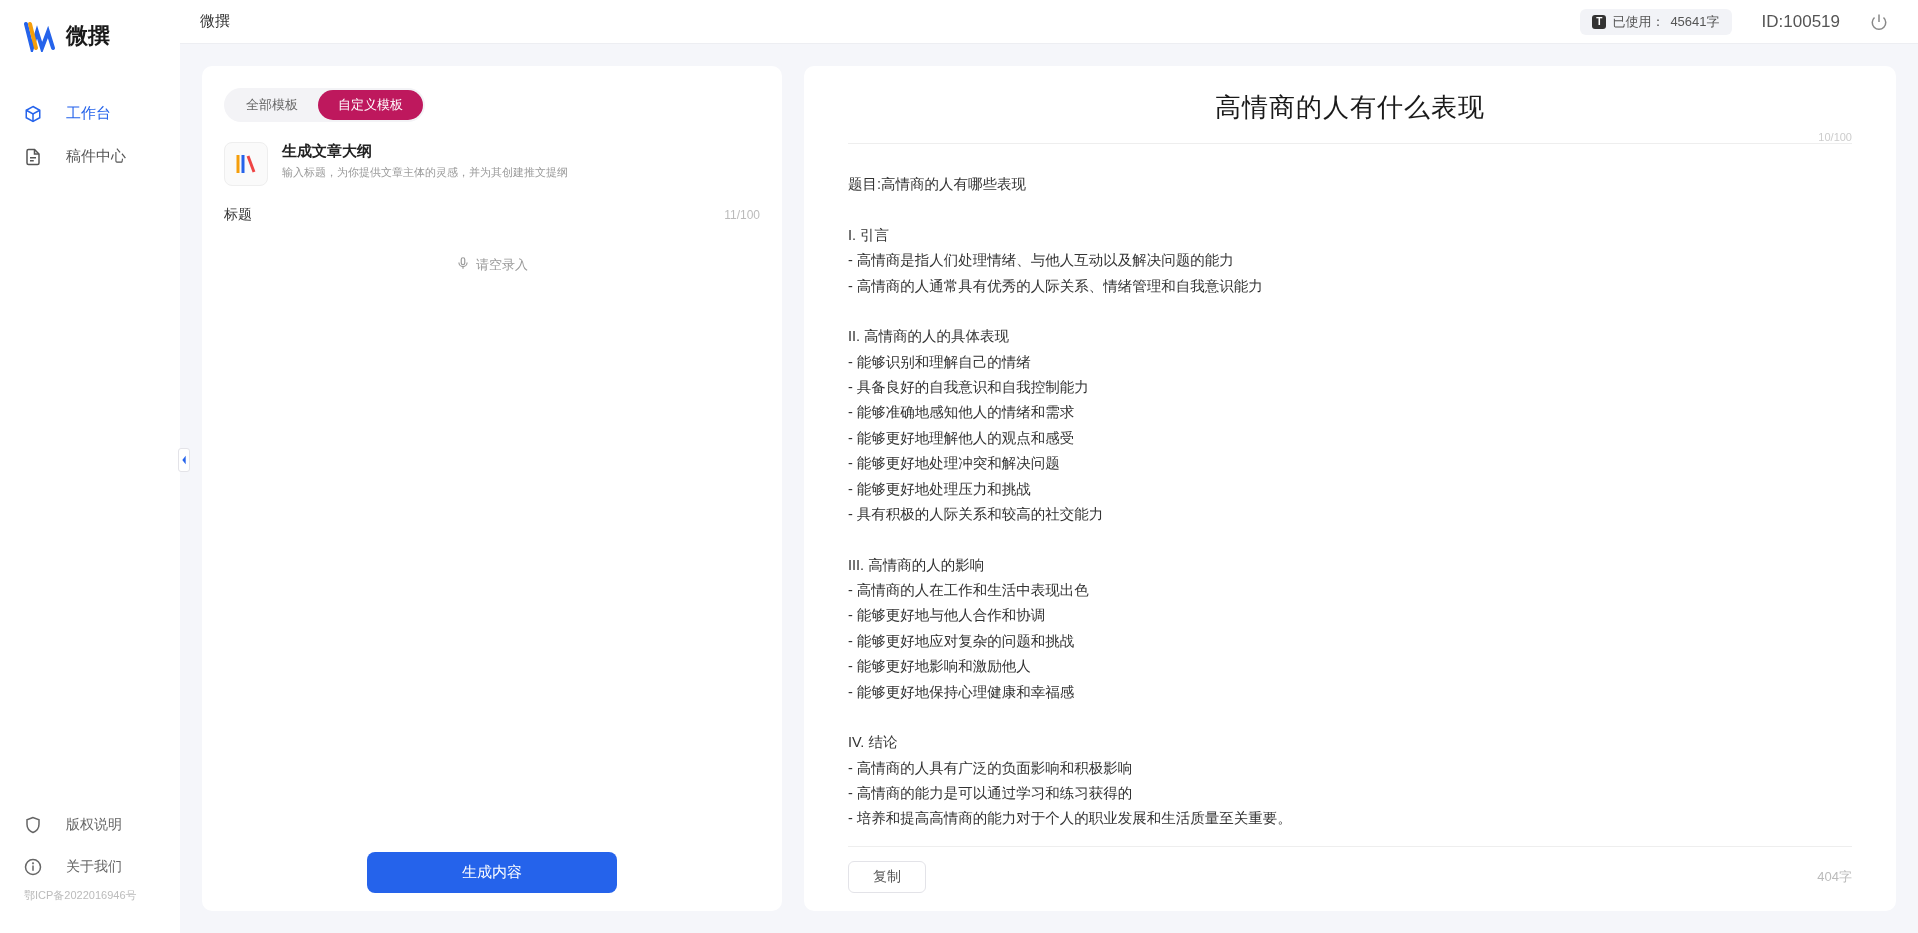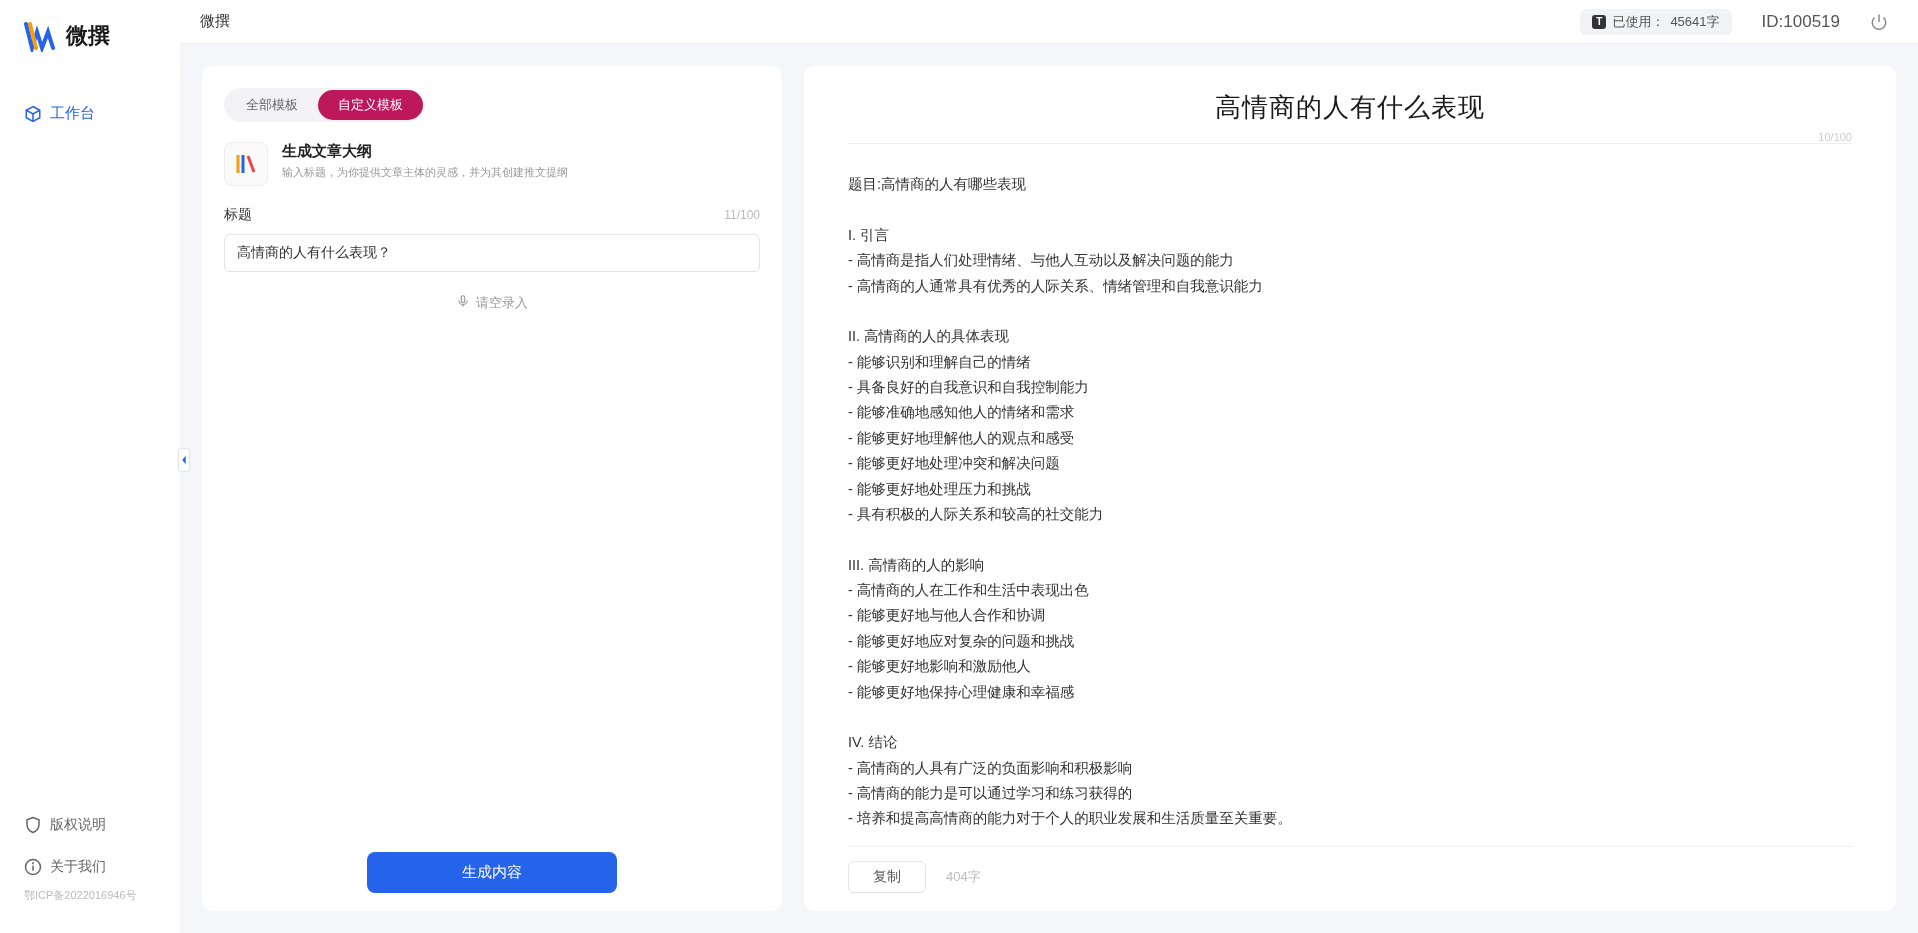--- a/index.html
+++ b/index.html
@@ -6,21 +6,21 @@
 body { font-family: -apple-system, BlinkMacSystemFont, "Segoe UI", "PingFang SC", "Microsoft YaHei", sans-serif; background: #f5f6fa; color: #333; width: 1918px; height: 933px; overflow: hidden; }
 
 .app { display: flex; height: 100%; }
 
 
 .sidebar { width: 180px; background: #fff; display: flex; flex-direction: column; padding: 20px 0; position: relative; }
 .logo { display: flex; align-items: center; padding: 0 24px 40px; gap: 10px; }
 .logo-icon { width: 32px; height: 32px; }
 .logo-text { font-size: 22px; font-weight: 600; color: #1a1a1a; }
 .nav { flex: 1; }
-.nav-item { display: flex; align-items: center; gap: 8px; padding: 12px 24px; cursor: pointer; color: #555; font-size: 15px; }
+.nav-item { display: flex; align-items: center; gap: 24px; padding: 12px 24px; cursor: pointer; color: #555; font-size: 15px; }
 .nav-item.active { color: #2563eb; }
 .nav-item svg { width: 18px; height: 18px; flex-shrink: 0; }
 .sidebar-bottom { padding-bottom: 10px; }
 .sidebar-bottom .nav-item { font-size: 14px; color: #666; }
 .icp { font-size: 11px; color: #bbb; padding: 0 24px; }
 
 .collapse-handle { position: absolute; right: -10px; top: 48%; width: 12px; height: 24px; background: #fff; border: 1px solid #e3e3e8; border-radius: 3px; display: flex; align-items: center; justify-content: center; cursor: pointer; }
 .collapse-handle svg { width: 8px; height: 10px; fill: #2563eb; }
 
 
@@ -67,21 +67,21 @@
 
 .generate-btn { width: 250px; margin: 0 auto; padding: 11px 0; background: #2563eb; color: #fff; border: none; border-radius: 8px; font-size: 15px; cursor: pointer; text-align: center; }
 
 
 .output-title-row { position: relative; margin-bottom: 8px; border-bottom: 1px solid #eee; padding-bottom: 18px; }
 .output-title { font-size: 26px; font-weight: 500; text-align: center; letter-spacing: 1px; color: #1a1a1a; }
 .output-counter { position: absolute; right: 0; bottom: 0; font-size: 11px; color: #ccc; }
 
 .output-body { flex: 1; padding-top: 20px; font-size: 14.5px; line-height: 1.75; color: #333; white-space: pre-line; overflow-y: auto; }
 
-.output-footer { display: flex; align-items: center; justify-content: flex-start; gap: 20px; border-top: 1px solid #eee; padding-top: 14px; margin-top: 10px; }
+.output-footer { display: flex; align-items: center; justify-content: space-between; gap: 36px; border-top: 1px solid #eee; padding-top: 14px; margin-top: 10px; }
 .copy-btn { padding: 6px 24px; border: 1px solid #e3e3e8; background: #fff; border-radius: 6px; cursor: pointer; font-size: 14px; color: #555; }
 .word-count { font-size: 13px; color: #bbb; }
 </style>
 </head>
 <body>
 
 <div class="app">
 
   <aside class="sidebar">
     <div class="logo">
@@ -95,20 +95,28 @@
     </div>
 
     <nav class="nav">
       <div class="nav-item active">
         <svg viewBox="0 0 24 24" fill="none" stroke="currentColor" stroke-width="2">
             <path d="M12 2 L21 7 L21 17 L12 22 L3 17 L3 7 Z"></path>
             <path d="M3 7 L12 12 L21 7"></path>
             <path d="M12 12 L12 22"></path>
           </svg>
         <span>工作台</span>
+      </div>
+      <div class="nav-item">
+        <svg viewBox="0 0 24 24" fill="none" stroke="currentColor" stroke-width="2">
+            <path d="M14 2 H6 A2 2 0 0 0 4 4 V20 A2 2 0 0 0 6 22 H18 A2 2 0 0 0 20 20 V8 Z"></path>
+            <path d="M14 2 V8 H20"></path>
+            <path d="M8 13 H16 M8 17 H13"></path>
+          </svg>
+        <span>稿件中心</span>
       </div>
     </nav>
 
     <div class="sidebar-bottom">
       <div class="nav-item">
         <svg viewBox="0 0 24 24" fill="none" stroke="currentColor" stroke-width="2">
             <path d="M12 2 L4 5 V11 C4 16 7 20 12 22 C17 20 20 16 20 11 V5 Z"></path>
           </svg>
         <span>版权说明</span>
       </div>
@@ -171,21 +179,20 @@
           <div class="template-meta">
             <h3>生成文章大纲</h3>
             <p>输入标题，为你提供文章主体的灵感，并为其创建推文提纲</p>
           </div>
         </div>
 
         <div class="field-label-row">
           <span class="field-label">标题</span>
           <span class="char-counter">11/100</span>
         </div>
-        <input class="text-input" type="text" value="高情商的人有什么表现？" style="">
 
         <div class="voice-row">
           <svg viewBox="0 0 24 24" fill="none" stroke="currentColor" stroke-width="2">
               <rect x="9" y="3" width="6" height="12" rx="3"></rect>
               <path d="M5 11 A7 7 0 0 0 19 11"></path>
               <line x1="12" y1="18" x2="12" y2="22"></line>
             </svg>
           <span>请空录入</span>
         </div>
 

